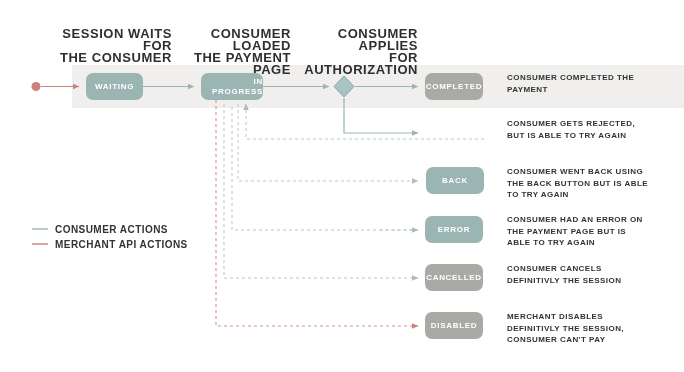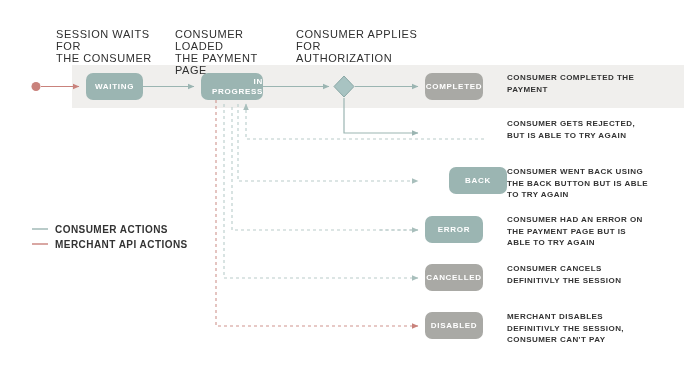--- a/index.html
+++ b/index.html
@@ -7,26 +7,26 @@
     width:684px;height:372px;position:relative;overflow:hidden;
     font-family:"Liberation Sans","DejaVu Sans",sans-serif;
     color:#3b3b3b;
   }
   #canvas{position:absolute;left:0;top:0;width:684px;height:372px;}
   .svg-layer{position:absolute;left:0;top:0;width:684px;height:372px;}
 
   
   .col-head{
     position:absolute;
-    font-size:11px;
+    font-size:13px;
     letter-spacing:.55px;
     line-height:12px;
-    font-weight:400;
+    font-weight:700;
     color:#2f2f2f;
-    text-align:left;
+    text-align:right;
     text-transform:uppercase;
     white-space:pre-line;
   }
 
   
   .state{
     position:absolute;
     border-radius:7px;
     display:flex;align-items:center;justify-content:center;
     font-size:8px;
@@ -127,21 +127,21 @@
 THE CONSUMER</div>
   <div class="col-head" style="left:175px;top:28px;width:116px;">CONSUMER LOADED
 THE PAYMENT PAGE</div>
   <div class="col-head" style="left:296px;top:28px;width:122px;">CONSUMER APPLIES
 FOR AUTHORIZATION</div>
 
   <div class="state temp" style="left:86px;top:73px;width:57px;height:27px;border-radius:7px;">WAITING</div>
   <div class="state temp" style="left:201px;top:73px;width:62px;height:27px;text-align:right;">IN PROGRESS</div>
 
   <div class="state final" style="left:425px;top:73px;width:58px;height:27px;">COMPLETED</div>
-  <div class="state temp" style="left:449px;top:167px;width:58px;height:27px;">BACK</div>
+  <div class="state temp" style="left:426px;top:167px;width:58px;height:27px;">BACK</div>
   <div class="state temp" style="left:425px;top:216px;width:58px;height:27px;">ERROR</div>
   <div class="state final" style="left:425px;top:264px;width:58px;height:27px;">CANCELLED</div>
   <div class="state final" style="left:425px;top:312px;width:58px;height:27px;">DISABLED</div>
 
   <div class="desc" style="left:507px;top:72px;">CONSUMER COMPLETED THE
 PAYMENT</div>
   <div class="desc" style="left:507px;top:118px;">CONSUMER GETS REJECTED,
 BUT IS ABLE TO TRY AGAIN</div>
   <div class="desc" style="left:507px;top:166px;">CONSUMER WENT BACK USING
 THE BACK BUTTON BUT IS ABLE

